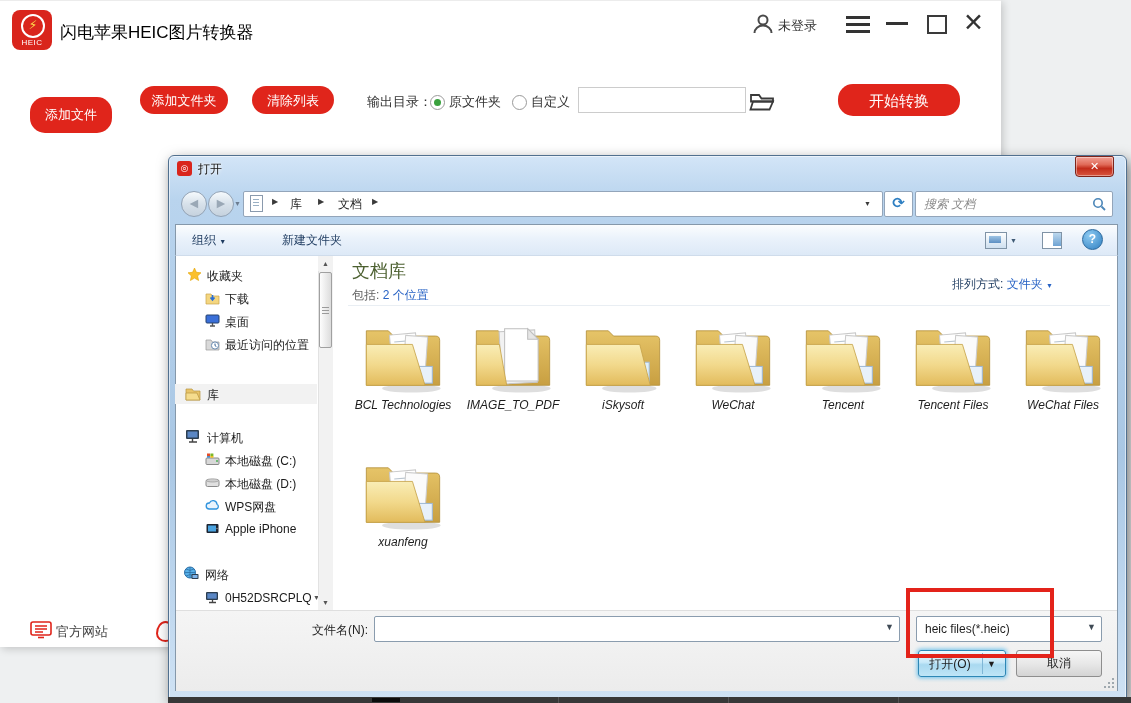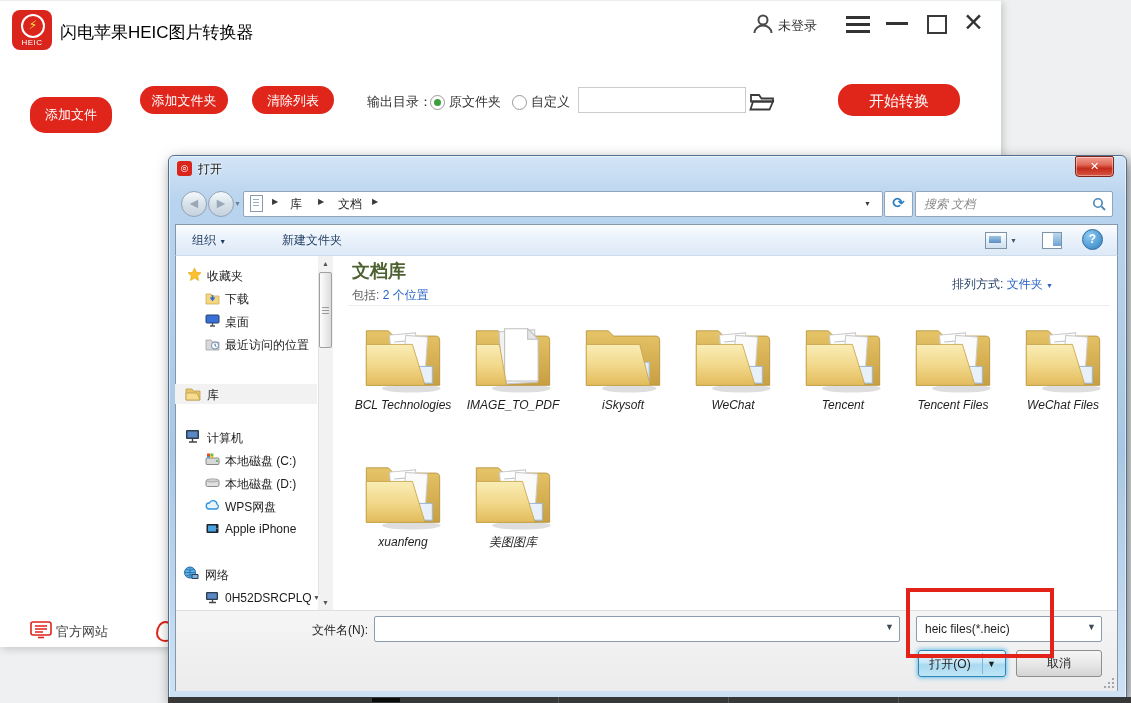--- a/index.html
+++ b/index.html
@@ -62,21 +62,21 @@
   .views-icon::after{content:"";position:absolute;left:3px;top:3px;width:12px;height:7px;background:linear-gradient(180deg,#9cc3e4,#5d8fc2);}
   .pane-icon{left:1042px;top:232px;width:18px;height:15px;border:1px solid #7f93a6;background:#fff;}
   .pane-icon::after{content:"";position:absolute;right:0;top:0;width:8px;height:13px;background:linear-gradient(180deg,#bcd8ee,#6fa3d2);}
   .tree-row{font-size:12px;color:#1b1b1b;height:18px;cursor:pointer;}
   .tree-row .lbl{position:absolute;top:1px;white-space:nowrap;}
   .tree-sel{left:175px;width:142px;height:20px;background:#f2f2f2;}
   .sb-track{left:318px;top:256px;width:15px;height:354px;background:#f2f2f2;border-left:1px solid #e2e2e2;box-sizing:border-box;}
   .sb-btn{left:318px;width:15px;height:15px;background:#f2f2f2;color:#555;font-size:7px;text-align:center;line-height:15px;}
   .sb-thumb{left:319px;top:272px;width:13px;height:76px;background:linear-gradient(90deg,#fdfdfd,#dcdcdc);border:1px solid #a0a0a0;border-radius:2px;box-sizing:border-box;}
   .sb-grip{position:absolute;left:2px;top:34px;width:7px;height:1px;background:#9a9a9a;box-shadow:0 3px 0 #9a9a9a,0 6px 0 #9a9a9a;}
-  .lib-title{left:352px;top:259px;font-size:18px;color:#4c6030;font-weight:bold;}
+  .lib-title{left:352px;top:259px;font-size:18px;color:#4c6030;}
   .lib-inc{left:352px;top:287px;font-size:12px;color:#5e5e5e;}
   .link{color:#2863c5;cursor:pointer;}
   .arrange-lbl{left:952px;top:276px;font-size:12px;color:#1d3a5f;}
   .pane-sep{left:348px;top:305px;width:762px;height:1px;background:#e9eef3;}
   .cell{width:110px;text-align:center;cursor:pointer;font-style:italic;}
   .cell svg{display:block;margin:0 auto;}
   .cell .flabel{margin-top:2px;font-size:12px;line-height:15px;color:#1e1e1e;word-wrap:break-word;padding:0 2px;}
   .bottom-panel{left:176px;top:610px;width:941px;height:80px;background:linear-gradient(180deg,#f5f5f5,#ececec);border-top:1px solid #dfdfdf;}
   .fn-label{left:268px;top:622px;width:100px;text-align:right;font-size:12px;color:#1e1e1e;}
   .combo{background:#fff;border:1px solid #8a9cae;border-radius:2px;box-sizing:border-box;}
@@ -392,26 +392,20 @@
       </svg>
     <div class="flabel">WeChat Files</div>
   </div>
 
   <div class="abs cell" style="left:348px;top:455px">
     <svg width="88" height="78">
         <use href="#sym-folder-full"></use>
       </svg>
     <div class="flabel">xuanfeng</div>
   </div>
-  <div class="abs cell" style="left:458px;top:455px">
-    <svg width="88" height="78">
-        <use href="#sym-folder-full"></use>
-      </svg>
-    <div class="flabel">美图图库</div>
-  </div>
 
   <div class="abs bottom-panel"></div>
   <div class="abs fn-label">文件名(N):</div>
   <div class="abs combo fn-combo">
     <input style="position: absolute; left: 4px; top: 2px; width: 490px; height: 20px; border: none; outline: none; font-size: 12px; font-family: inherit;" value="">
     <span class="arr">▼</span>
   </div>
   <div class="abs combo ft-combo">
     <span class="val">heic files(*.heic)</span>
     <span class="arr">▼</span>

